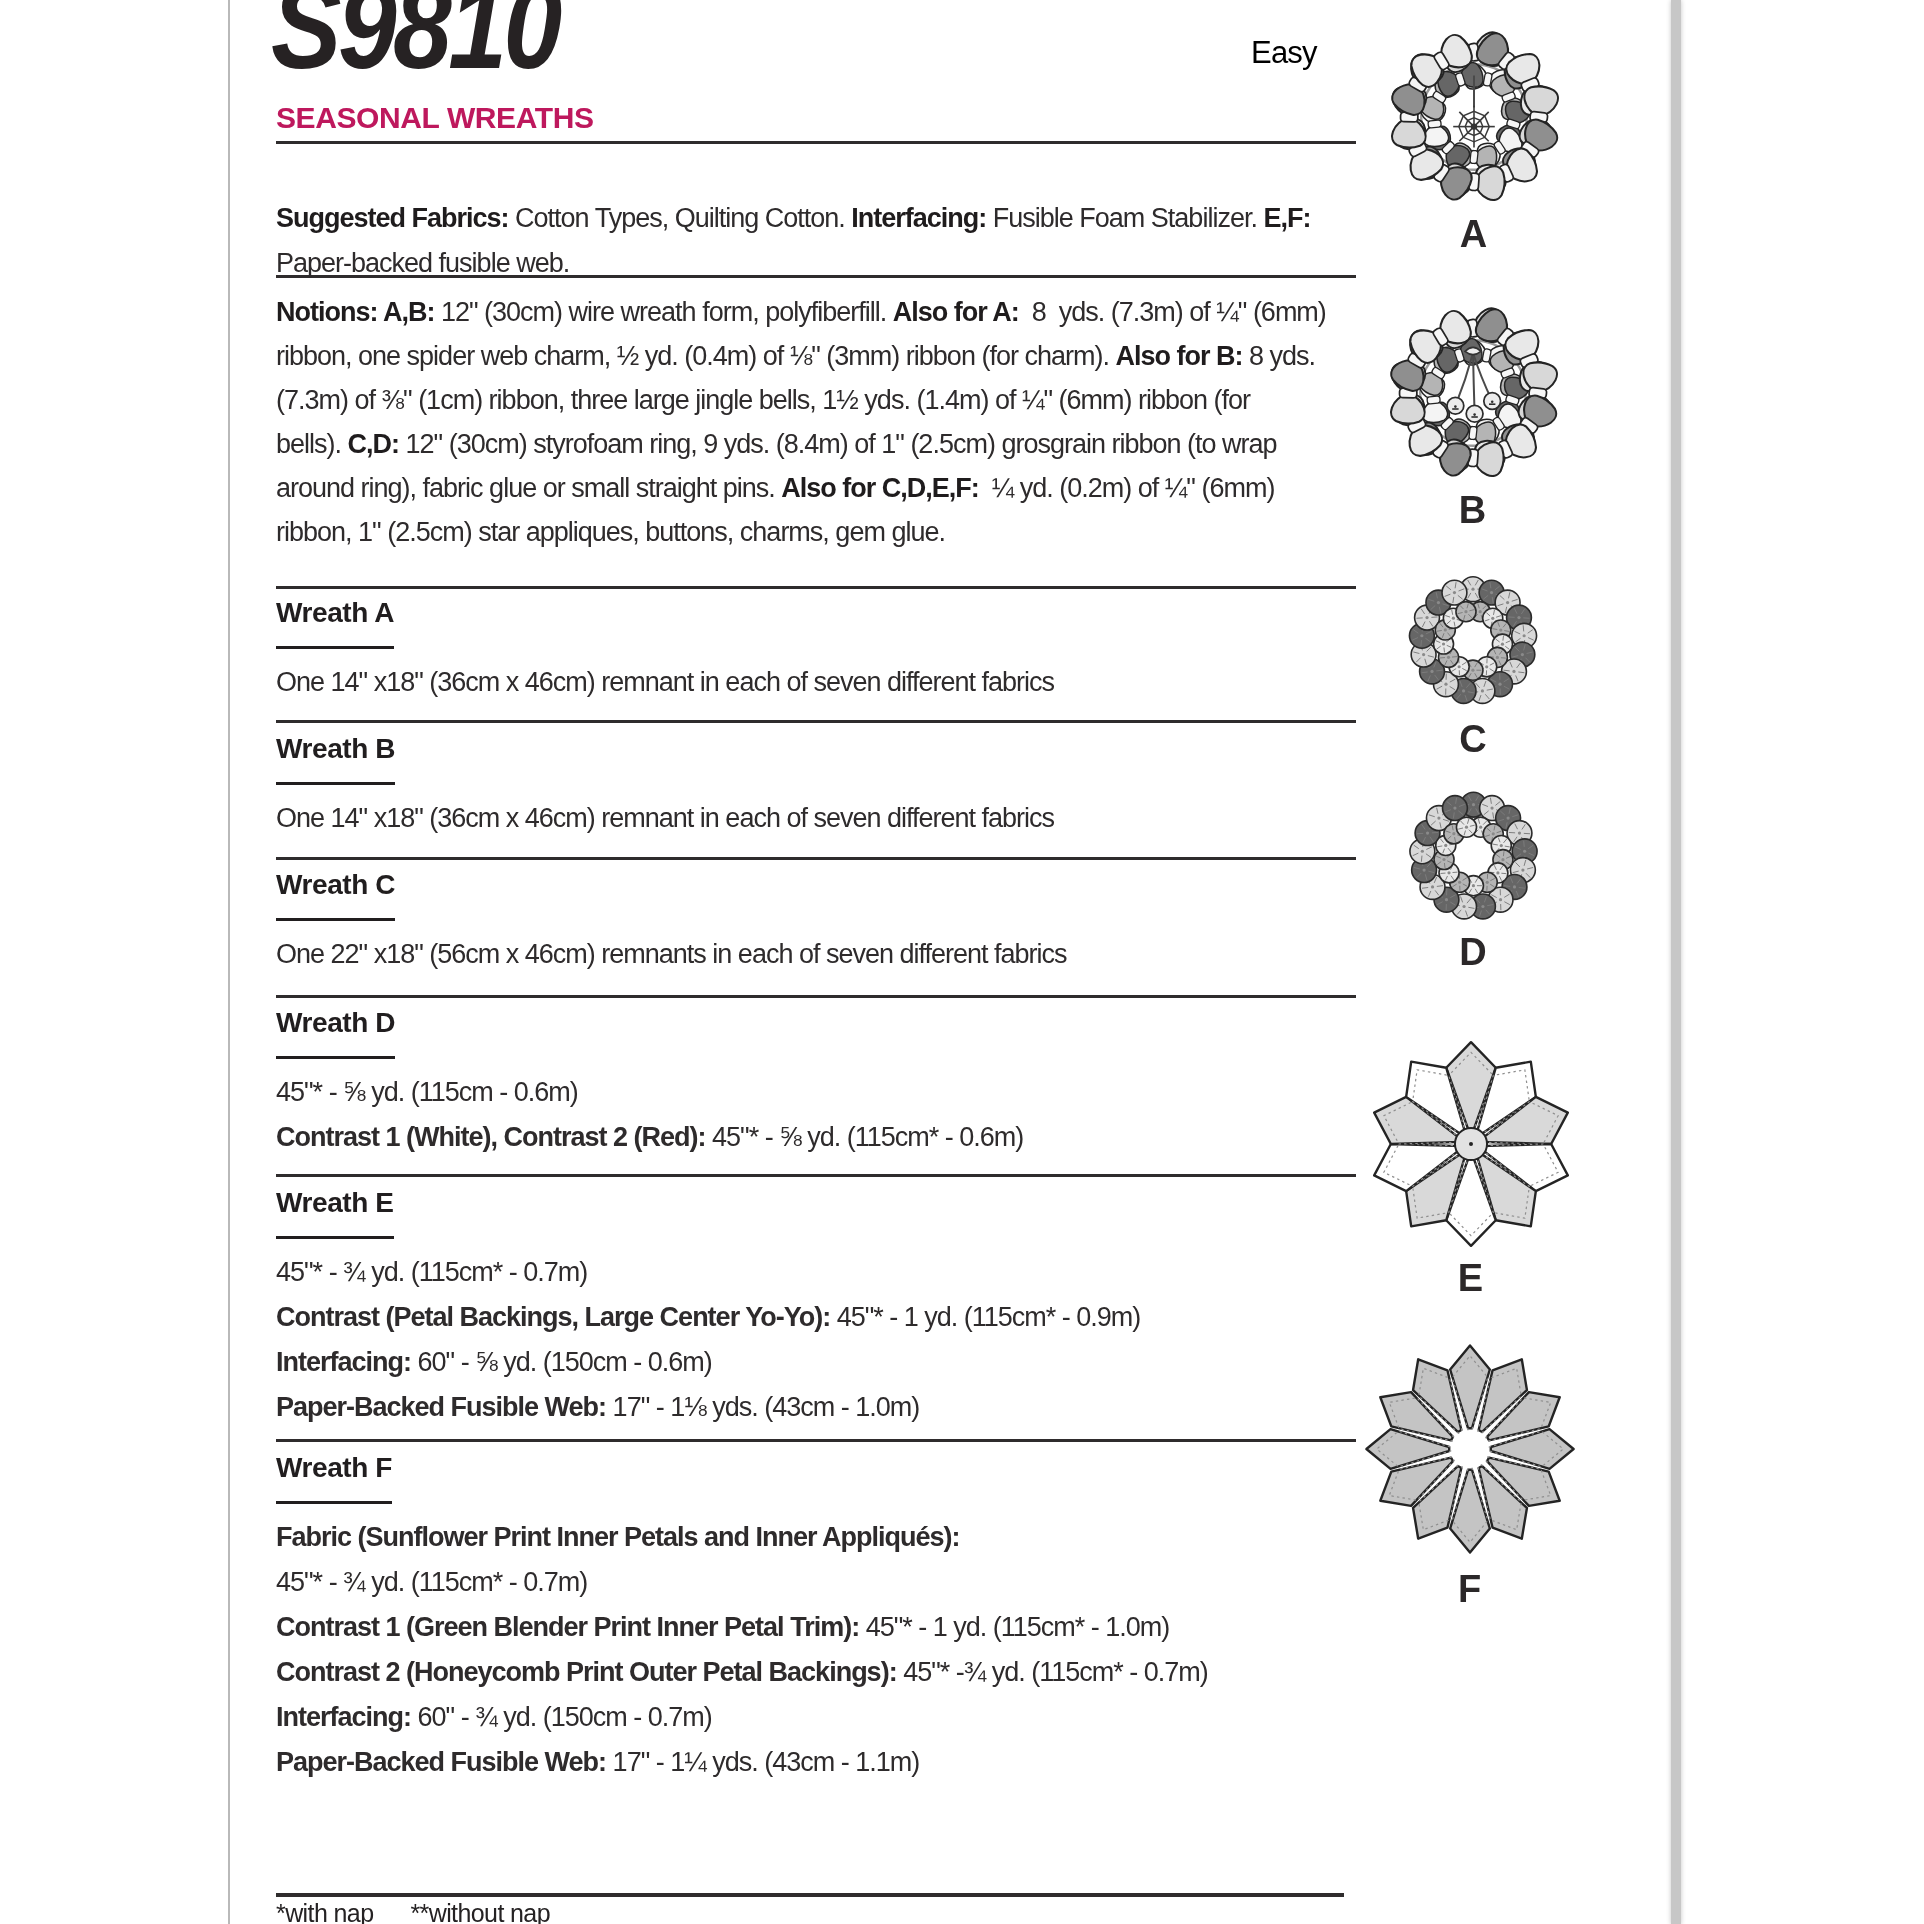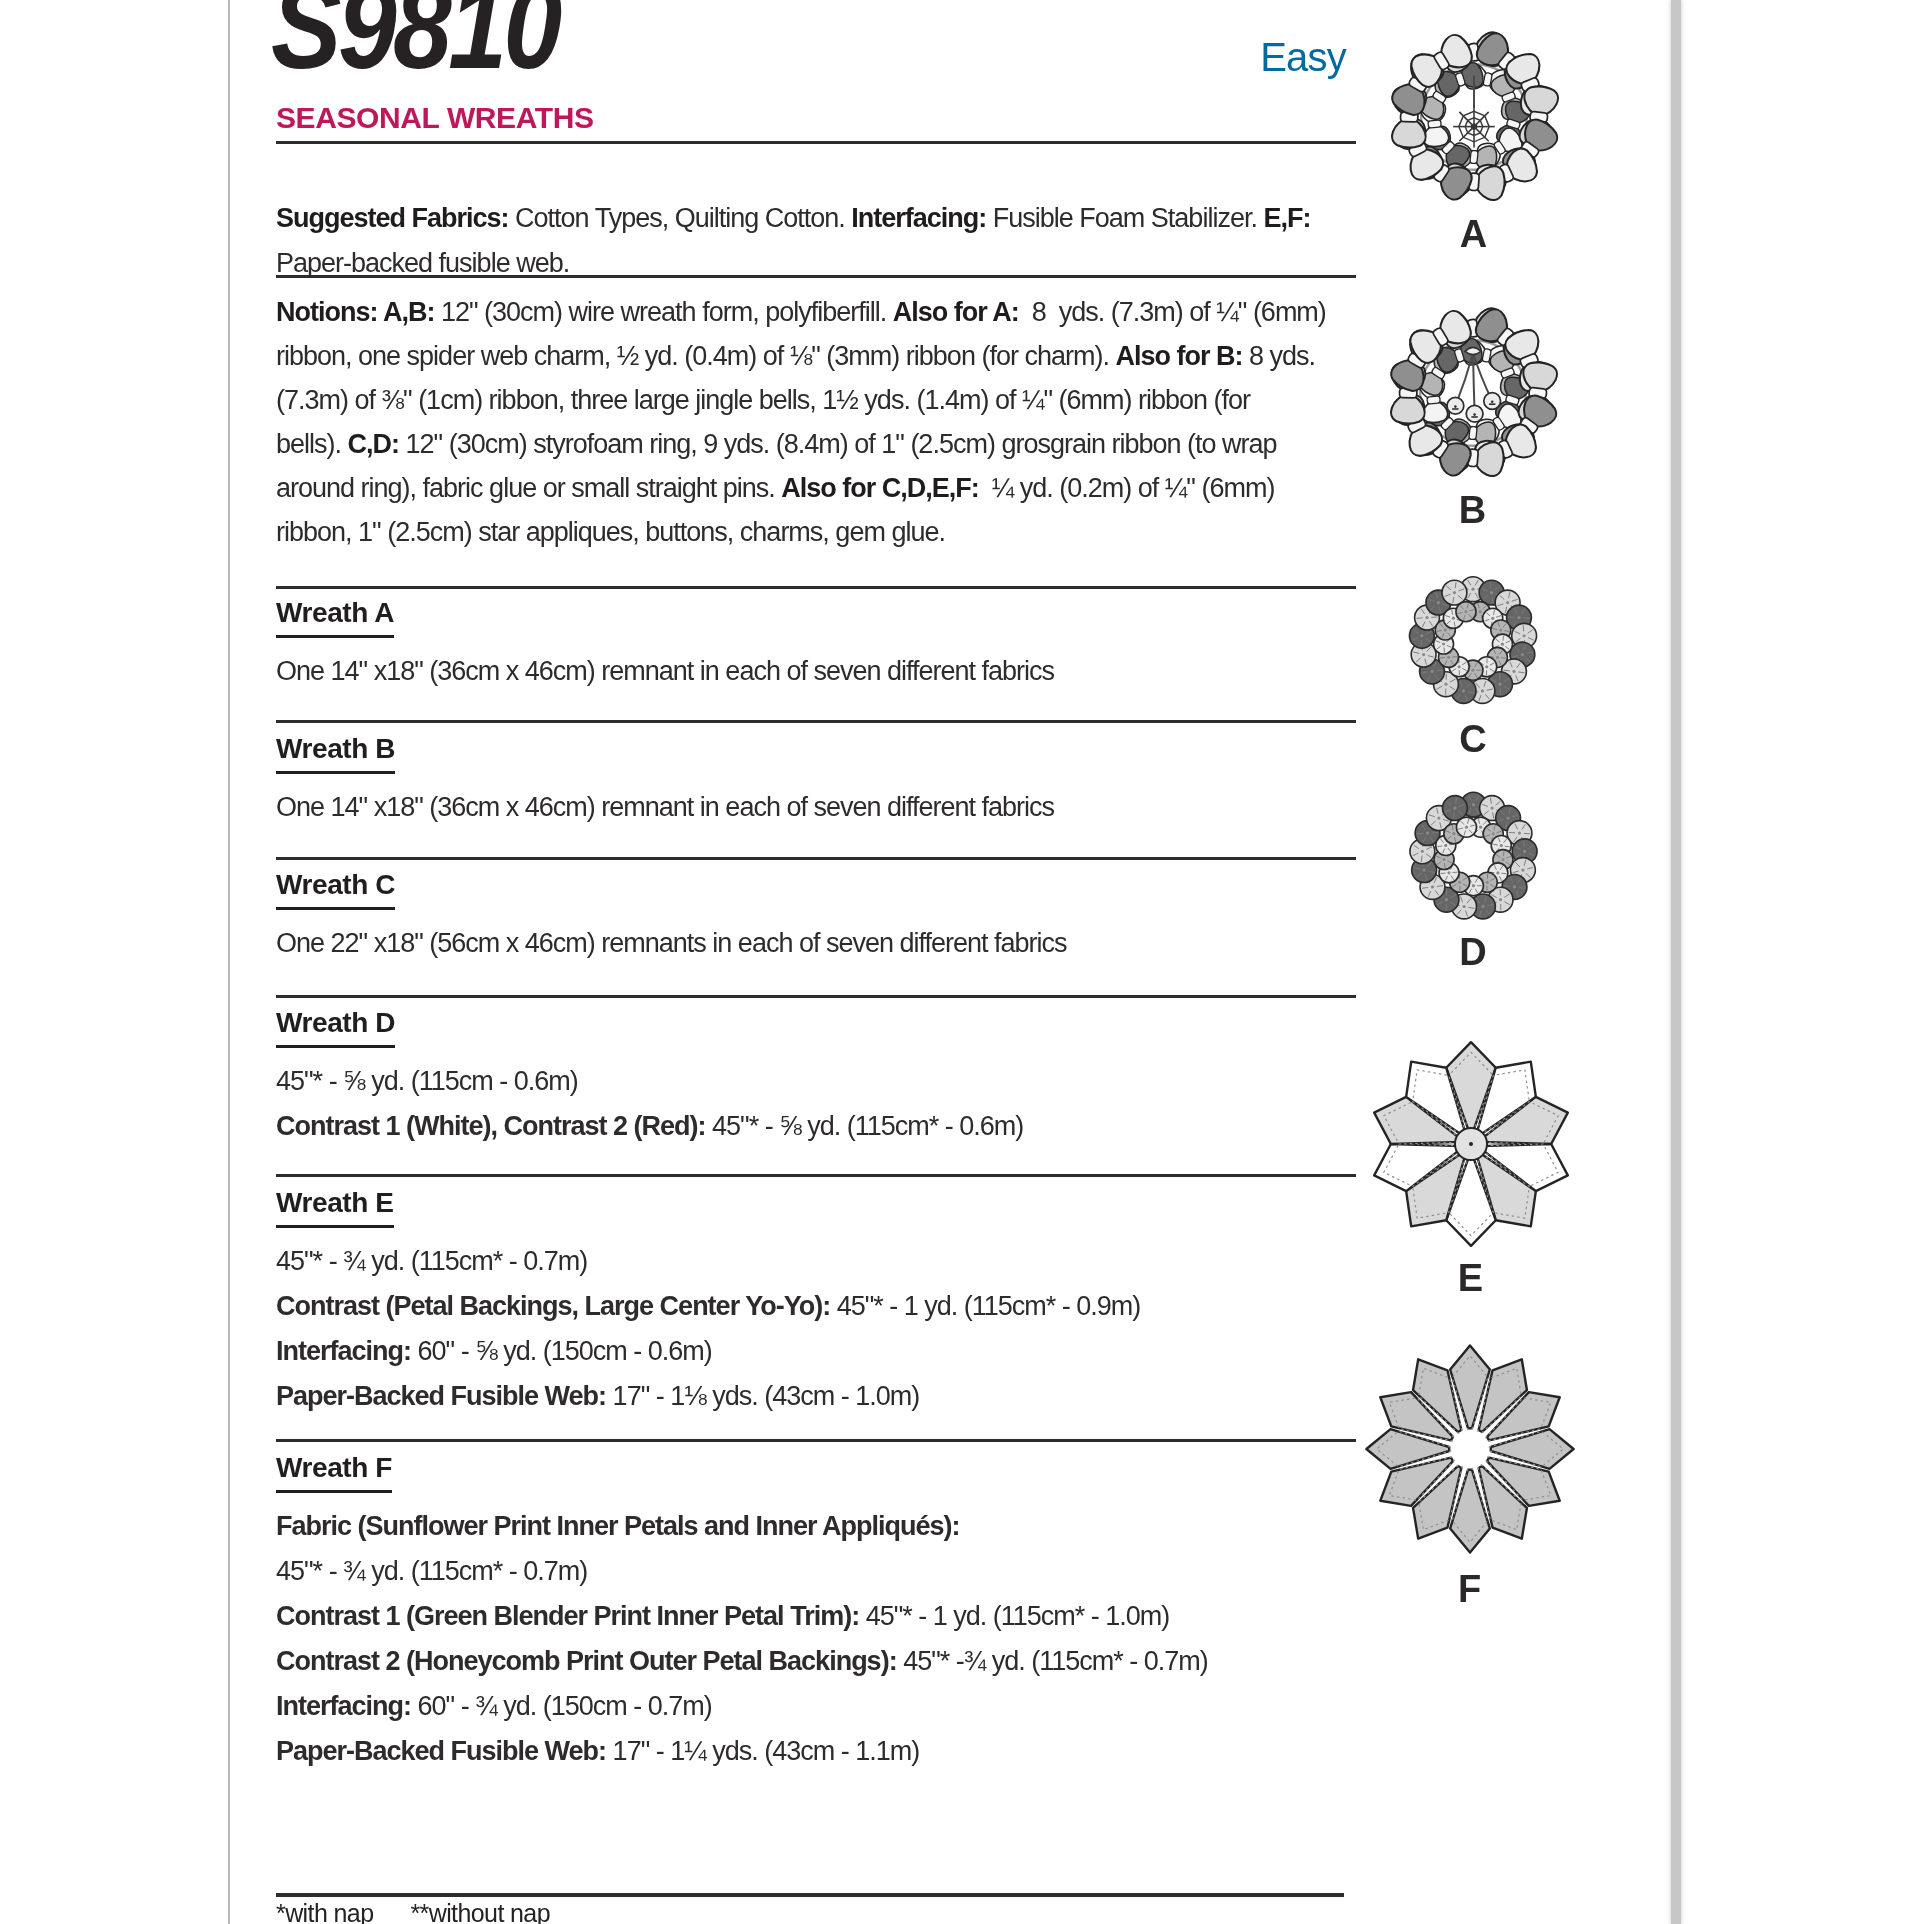--- a/index.html
+++ b/index.html
@@ -9,39 +9,39 @@
 
   
   .fold-line{left:228px;top:0;width:1.6px;height:1925px;background:#b9b9b9;}
   .edge-band{left:1671px;top:0;width:10.4px;height:1925px;background:#c7c7c7;box-shadow:0 0 5.6px #c7c7c7;}
 
   
   .title-clip{left:271px;top:0;width:610px;height:74px;overflow:hidden;font-style:italic;}
   .title-clip .big{font-size:120px;line-height:96px;font-weight:800;letter-spacing:-4px;
       color:#262223;margin-top:-22.5px;transform:scaleX(0.88);transform-origin:left top;white-space:pre;}
 
-  .easy{left:1251px;top:35px;width:104px;font-size:40px;color:#0369a1;letter-spacing:-0.8px;text-align:center;}
+  .easy{left:1251px;top:35px;width:104px;font-size:31px;color:#000000;letter-spacing:-0.8px;}
 
   .season-head{left:276px;top:101px;font-size:30px;font-weight:700;letter-spacing:-0.4px;color:#be185d;}
 
   .rule{left:276px;width:1080px;height:3.2px;background:#2f2c2d;}
   .rule.r1{top:141px}.rule.r2{top:275px}.rule.r3{top:586px}.rule.r4{top:720px}
   .rule.r5{top:857px}.rule.r6{top:995px}.rule.r7{top:1174px}.rule.r8{top:1439px}
   .rule.foot{top:1893px;width:1068px;height:4px;}
 
   .para{left:276px;width:1123px;font-size:27px;letter-spacing:-1px;color:#2e2b2c;}
   .para .tline{white-space:pre;height:45px;line-height:45px;}
   .para b{color:#1f1c1d;}
   .intro{top:156px;margin-top:40px;}
   .notions{top:290px;}
   .notions .tline{height:44px;line-height:44px;}
 
   .section{left:276px;width:1123px;}
   .sec-head{display:inline-block;font-size:28px;font-weight:700;color:#211e1f;
-      border-bottom:3.2px solid #211e1f;padding-bottom:6px;letter-spacing:-0.4px;}
+      border-bottom:3.2px solid #211e1f;padding-bottom:17px;letter-spacing:-0.4px;}
   .sec-body{margin-top:11.2px;font-size:27px;letter-spacing:-1px;}
   .sec-body .tline{white-space:pre;height:45px;line-height:45px;}
   .sec-a{top:597px}.sec-b{top:733px}.sec-c{top:869px}
   .sec-d{top:1007px}.sec-e{top:1187px}.sec-f{top:1452px}
 
   .footnotes{left:276px;top:1899px;display:flex;gap:37px;font-size:25px;letter-spacing:-0.6px;color:#252223;}
 
   
   .figure{display:flex;flex-direction:column;align-items:center;}
   .fig-label{font-size:38px;font-weight:700;color:#2b2829;letter-spacing:0;}

